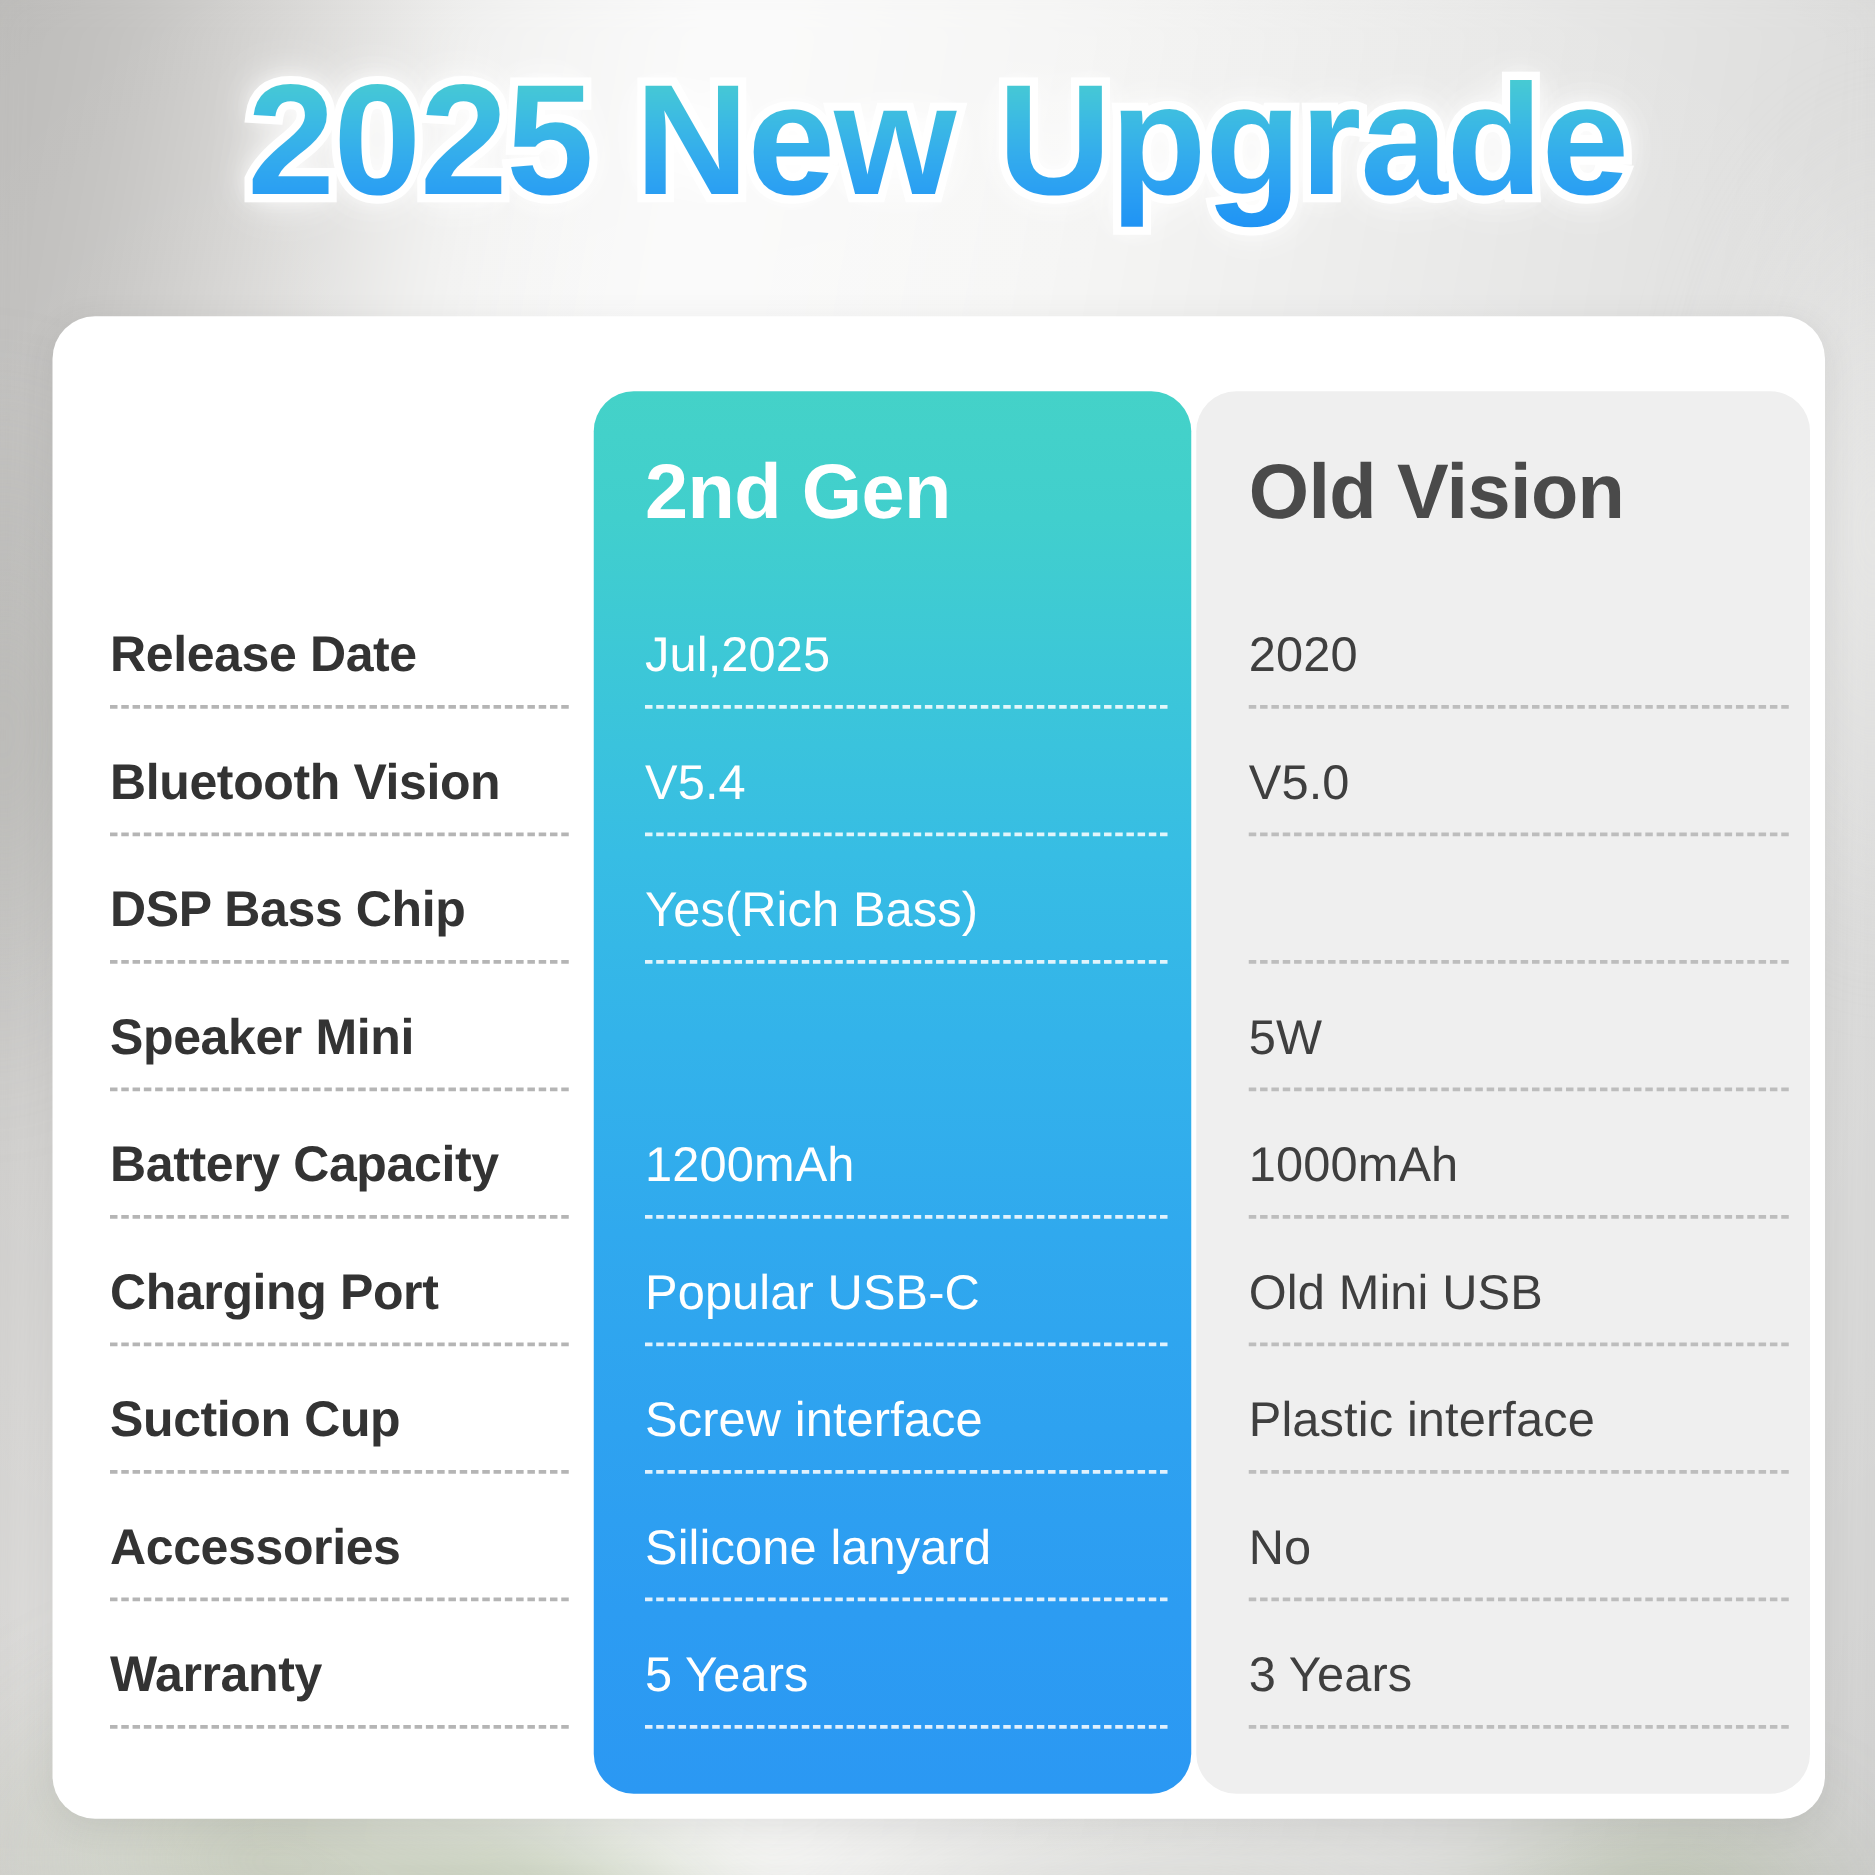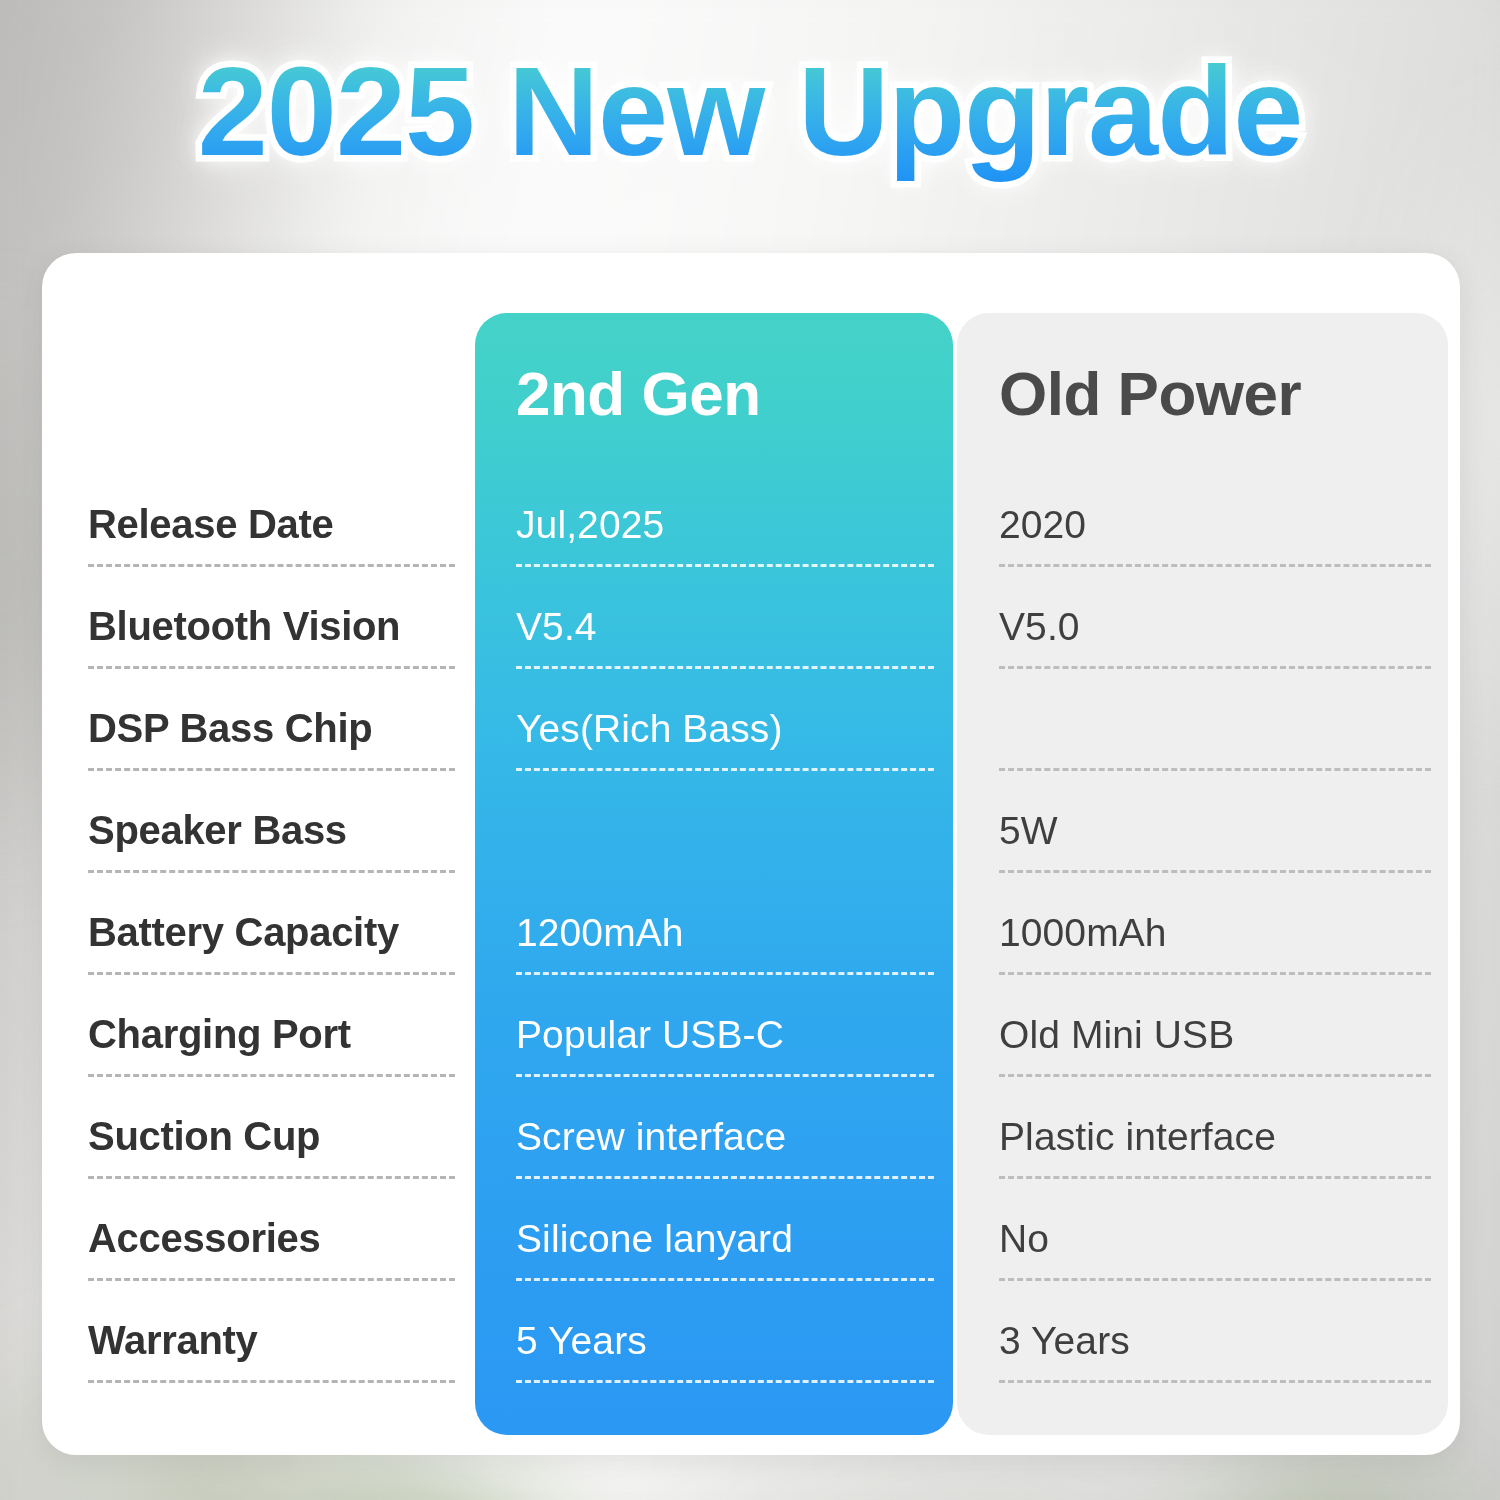--- a/index.html
+++ b/index.html
@@ -257,21 +257,21 @@
     <span class="fill">2025 New Upgrade</span>
   </div>
 </div>
 
 <div id="card">
 
   <div class="col-bg" id="col-new-bg"></div>
   <div class="col-bg" id="col-old-bg"></div>
 
   <div class="col-head" id="head-new">2nd Gen</div>
-  <div class="col-head" id="head-old">Old Power</div>
+  <div class="col-head" id="head-old">Old Vision</div>
 
   <div id="rows">
       <div class="row" style="top: 228px;">
         <div class="cell cell-label">
           <div class="txt">Release Date</div>
           <div class="rule"></div>
         </div>
         <div class="cell cell-new">
           <div class="txt">Jul,2025</div>
           <div class="rule"></div>
@@ -303,21 +303,21 @@
         <div class="cell cell-new">
           <div class="txt">Yes(Rich Bass)</div>
           <div class="rule"></div>
         </div>
         <div class="cell cell-old">
           <div class="rule"></div>
         </div>
       </div>
       <div class="row" style="top: 534px;">
         <div class="cell cell-label">
-          <div class="txt">Speaker Bass</div>
+          <div class="txt">Speaker Mini</div>
           <div class="rule"></div>
         </div>
         <div class="cell cell-old">
           <div class="txt">5W</div>
           <div class="rule"></div>
         </div>
       </div>
       <div class="row" style="top: 636px;">
         <div class="cell cell-label">
           <div class="txt">Battery Capacity</div>

